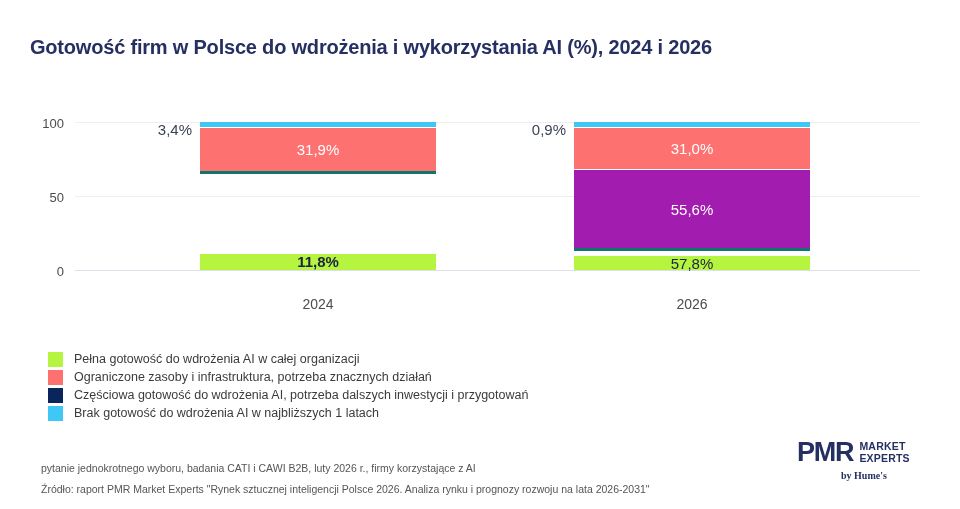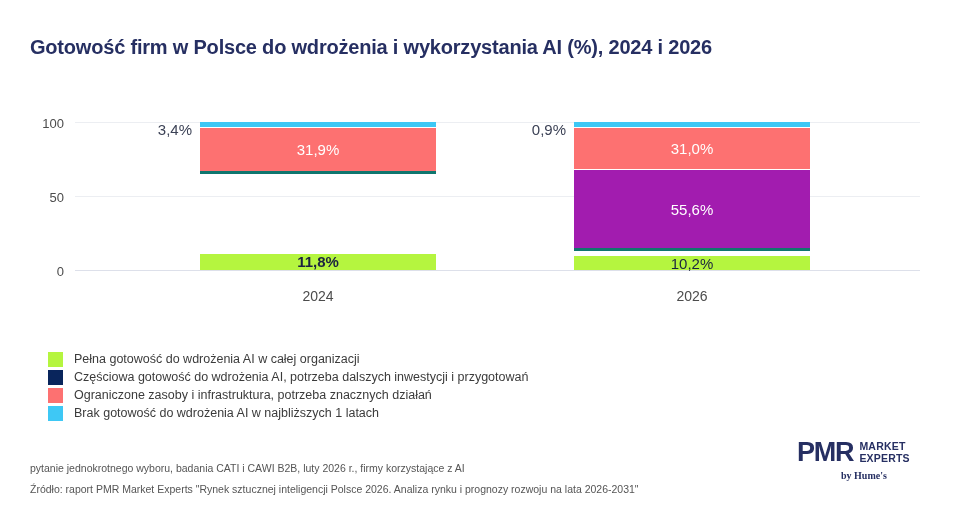--- a/index.html
+++ b/index.html
@@ -86,21 +86,21 @@
     position: absolute;
     font-size: 15px;
     line-height: 15px;
     color: #3c4256;
     white-space: nowrap;
     text-align: right;
   }
 
   .xtick {
     position: absolute;
-    top: 288px;
+    top: 296px;
     width: 236px;
     text-align: center;
     font-size: 14px;
     color: #4c4c4c;
   }
 
   
   #legend {
     position: absolute;
     left: 48px;
@@ -129,20 +129,21 @@
   #footnotes {
     position: absolute;
     left: 30px;
     top: 458px;
   }
   .footnote {
     font-size: 10.5px;
     color: #555555;
     line-height: 21px;
     white-space: nowrap;
+    margin-left: 11px;
   }
 
   
   #logo {
     position: absolute;
     right: 28px;
     top: 439px;
     text-align: left;
     width: 135px;
   }
@@ -213,41 +214,41 @@
 
     <div class="segment" style="top:4.8px; height:45.9px; background:#fd7171;">
       <span class="segment-label label-light">31,0%</span>
     </div>
 
     <div class="segment" style="top:47px; height:82.3px; background:#a21caf;">
       <span class="segment-label label-light">55,6%</span>
     </div>
 
     <div class="segment" style="top:133px; height:15px; background:#b5f53f; border-bottom:none;">
-      <span class="segment-label label-dark">10,2%</span>
+      <span class="segment-label label-dark">57,8%</span>
     </div>
 
     <div class="outside-label" style="left:-68px; top:0px; width:60px;">0,9%</div>
   </div>
 
   <div class="xtick" style="left:574px;">2026</div>
 </div>
 
 <div id="legend">
   <div class="legend-row">
     <span class="legend-swatch" style="background:#b5f53f;"></span>
     <span class="legend-label">Pełna gotowość do wdrożenia AI w całej organizacji</span>
   </div>
   <div class="legend-row">
+    <span class="legend-swatch" style="background:#fd7171;"></span>
+    <span class="legend-label">Ograniczone zasoby i infrastruktura, potrzeba znacznych działań</span>
+  </div>
+  <div class="legend-row">
     <span class="legend-swatch" style="background:#09255c;"></span>
     <span class="legend-label">Częściowa gotowość do wdrożenia AI, potrzeba dalszych inwestycji i przygotowań</span>
-  </div>
-  <div class="legend-row">
-    <span class="legend-swatch" style="background:#fd7171;"></span>
-    <span class="legend-label">Ograniczone zasoby i infrastruktura, potrzeba znacznych działań</span>
   </div>
   <div class="legend-row">
     <span class="legend-swatch" style="background:#3ec8f5;"></span>
     <span class="legend-label">Brak gotowość do wdrożenia AI w najbliższych 1 latach</span>
   </div>
 </div>
 
 <div id="footnotes">
   <div class="footnote">pytanie jednokrotnego wyboru, badania CATI i CAWI B2B, luty 2026 r., firmy korzystające z AI</div>
   <div class="footnote">Źródło: raport PMR Market Experts "Rynek sztucznej inteligencji Polsce 2026. Analiza rynku i prognozy rozwoju na lata 2026-2031"</div>

